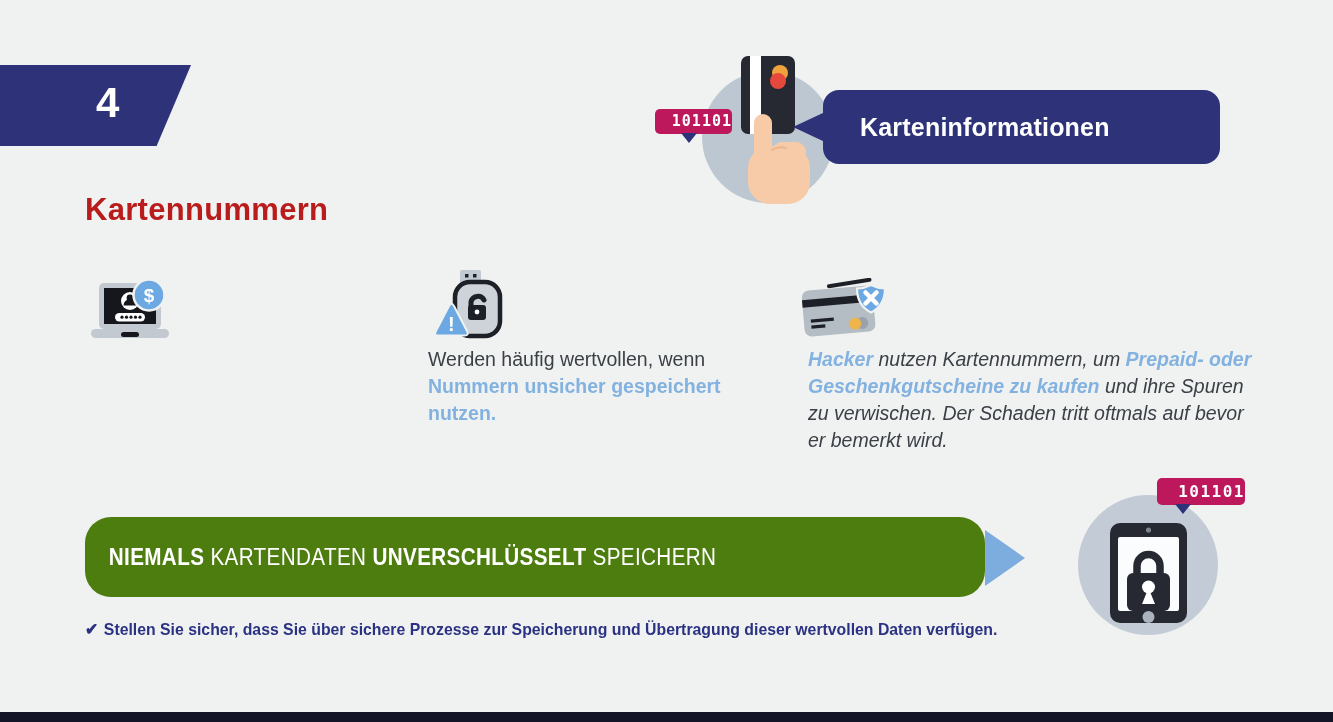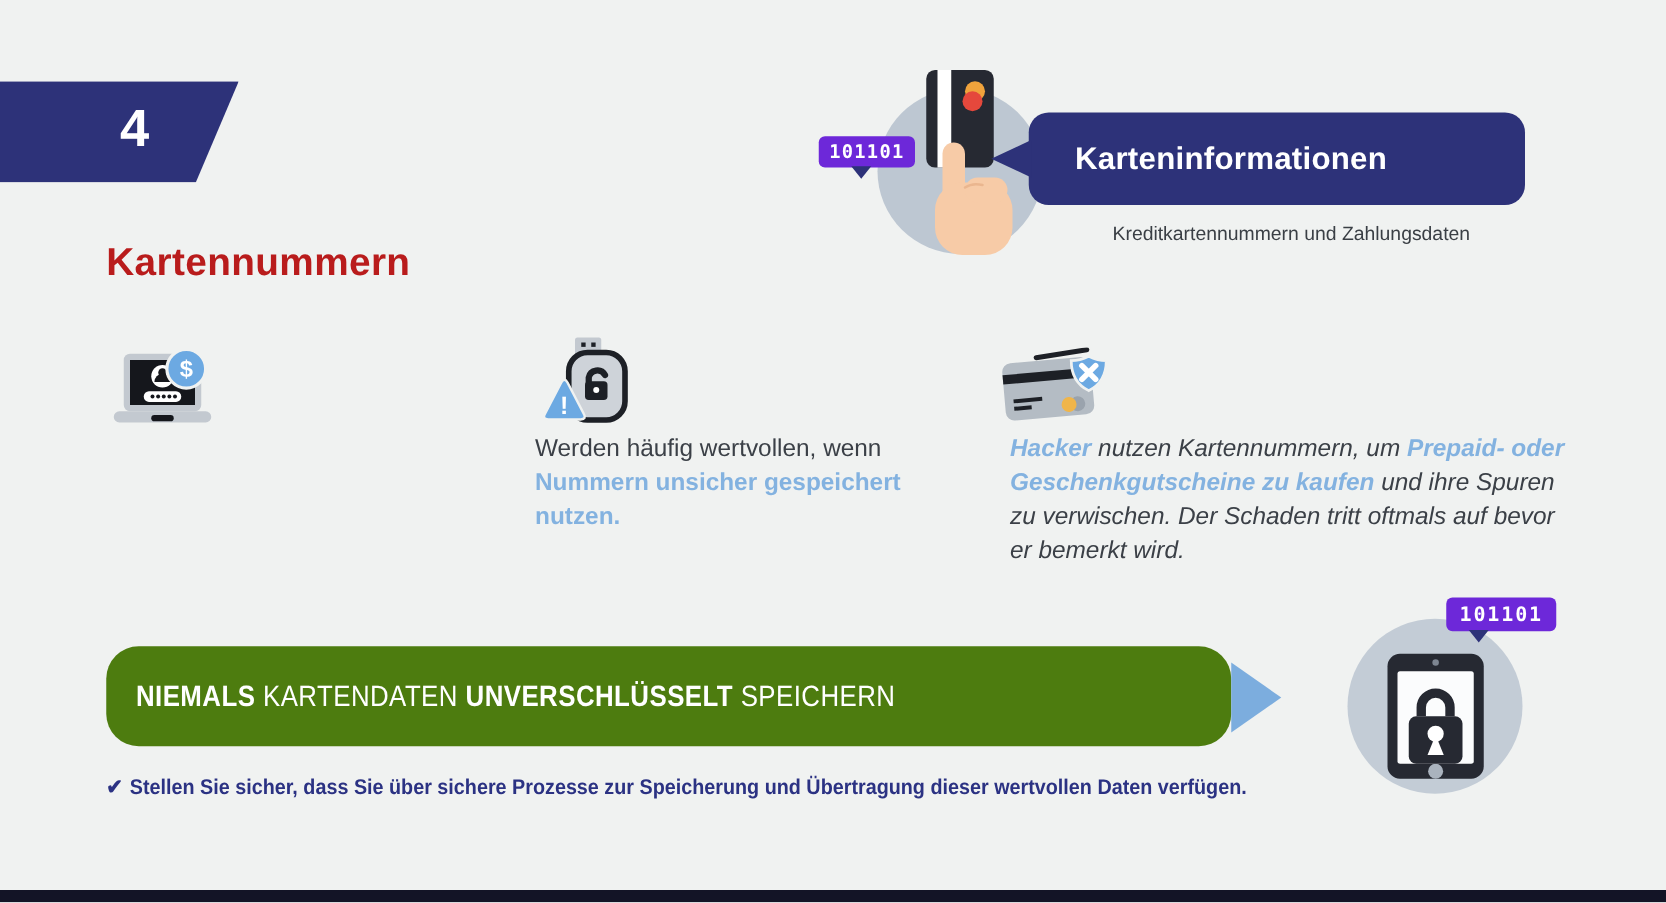--- a/index.html
+++ b/index.html
@@ -23,23 +23,23 @@
   
   .headline {
     position:absolute; left:85px; top:192px;
     color:#b91c1c; font-size:31px; font-weight:bold; letter-spacing:.3px;
   }
 
   
   .top-graphic { position:absolute; left:694px; top:50px; width:150px; height:160px; }
 
   .badge {
-    position:absolute; background:#6d28d9; border-radius:5px;
+    position:absolute; background:#be185d; border-radius:5px;
     color:#fff; font-family:"DejaVu Sans Mono", monospace;
-    font-weight:bold; text-align:center;
+    font-weight:bold; text-align:right;
   }
   .badge .tail {
     position:absolute; bottom:-9px; width:0; height:0;
     border-left:8px solid transparent; border-right:8px solid transparent;
     border-top:10px solid #2d3279;
   }
   .badge-top { left:655px; top:109px; width:77px; height:25px; font-size:15px; line-height:25px; letter-spacing:1px; }
   .badge-top .tail { left:26px; }
   .badge-bottom { left:94px; top:0; width:88px; height:27px; font-size:16px; line-height:27px; letter-spacing:1.5px; }
   .badge-bottom .tail { left:18px; }
@@ -138,21 +138,20 @@
 
   <div class="badge badge-top">
     <span>101101</span>
     <span class="tail"></span>
   </div>
 
   <div class="bubble">
     <span class="tail"></span>
     <span class="bubble-text">Karteninformationen</span>
   </div>
-  <div class="subtitle">Kreditkartennummern und Zahlungsdaten</div>
 
   <h1 class="headline">Kartennummern</h1>
 
   <div class="col-icon" style="left:85px; top:280px;">
     <svg width="92" height="66" viewBox="0 0 92 66">
       <rect x="14" y="3" width="62" height="46" rx="5" fill="#c3c9d0"></rect>
       <rect x="19" y="8" width="52" height="36" fill="#15171c"></rect>
       <circle cx="45" cy="21" r="9" fill="#ffffff"></circle>
       <circle cx="45" cy="18" r="3.4" fill="#15171c"></circle>
       <path d="M38.5,25.5 a6.5,6.5 0 0 1 13,0 z" fill="#15171c"></path>

